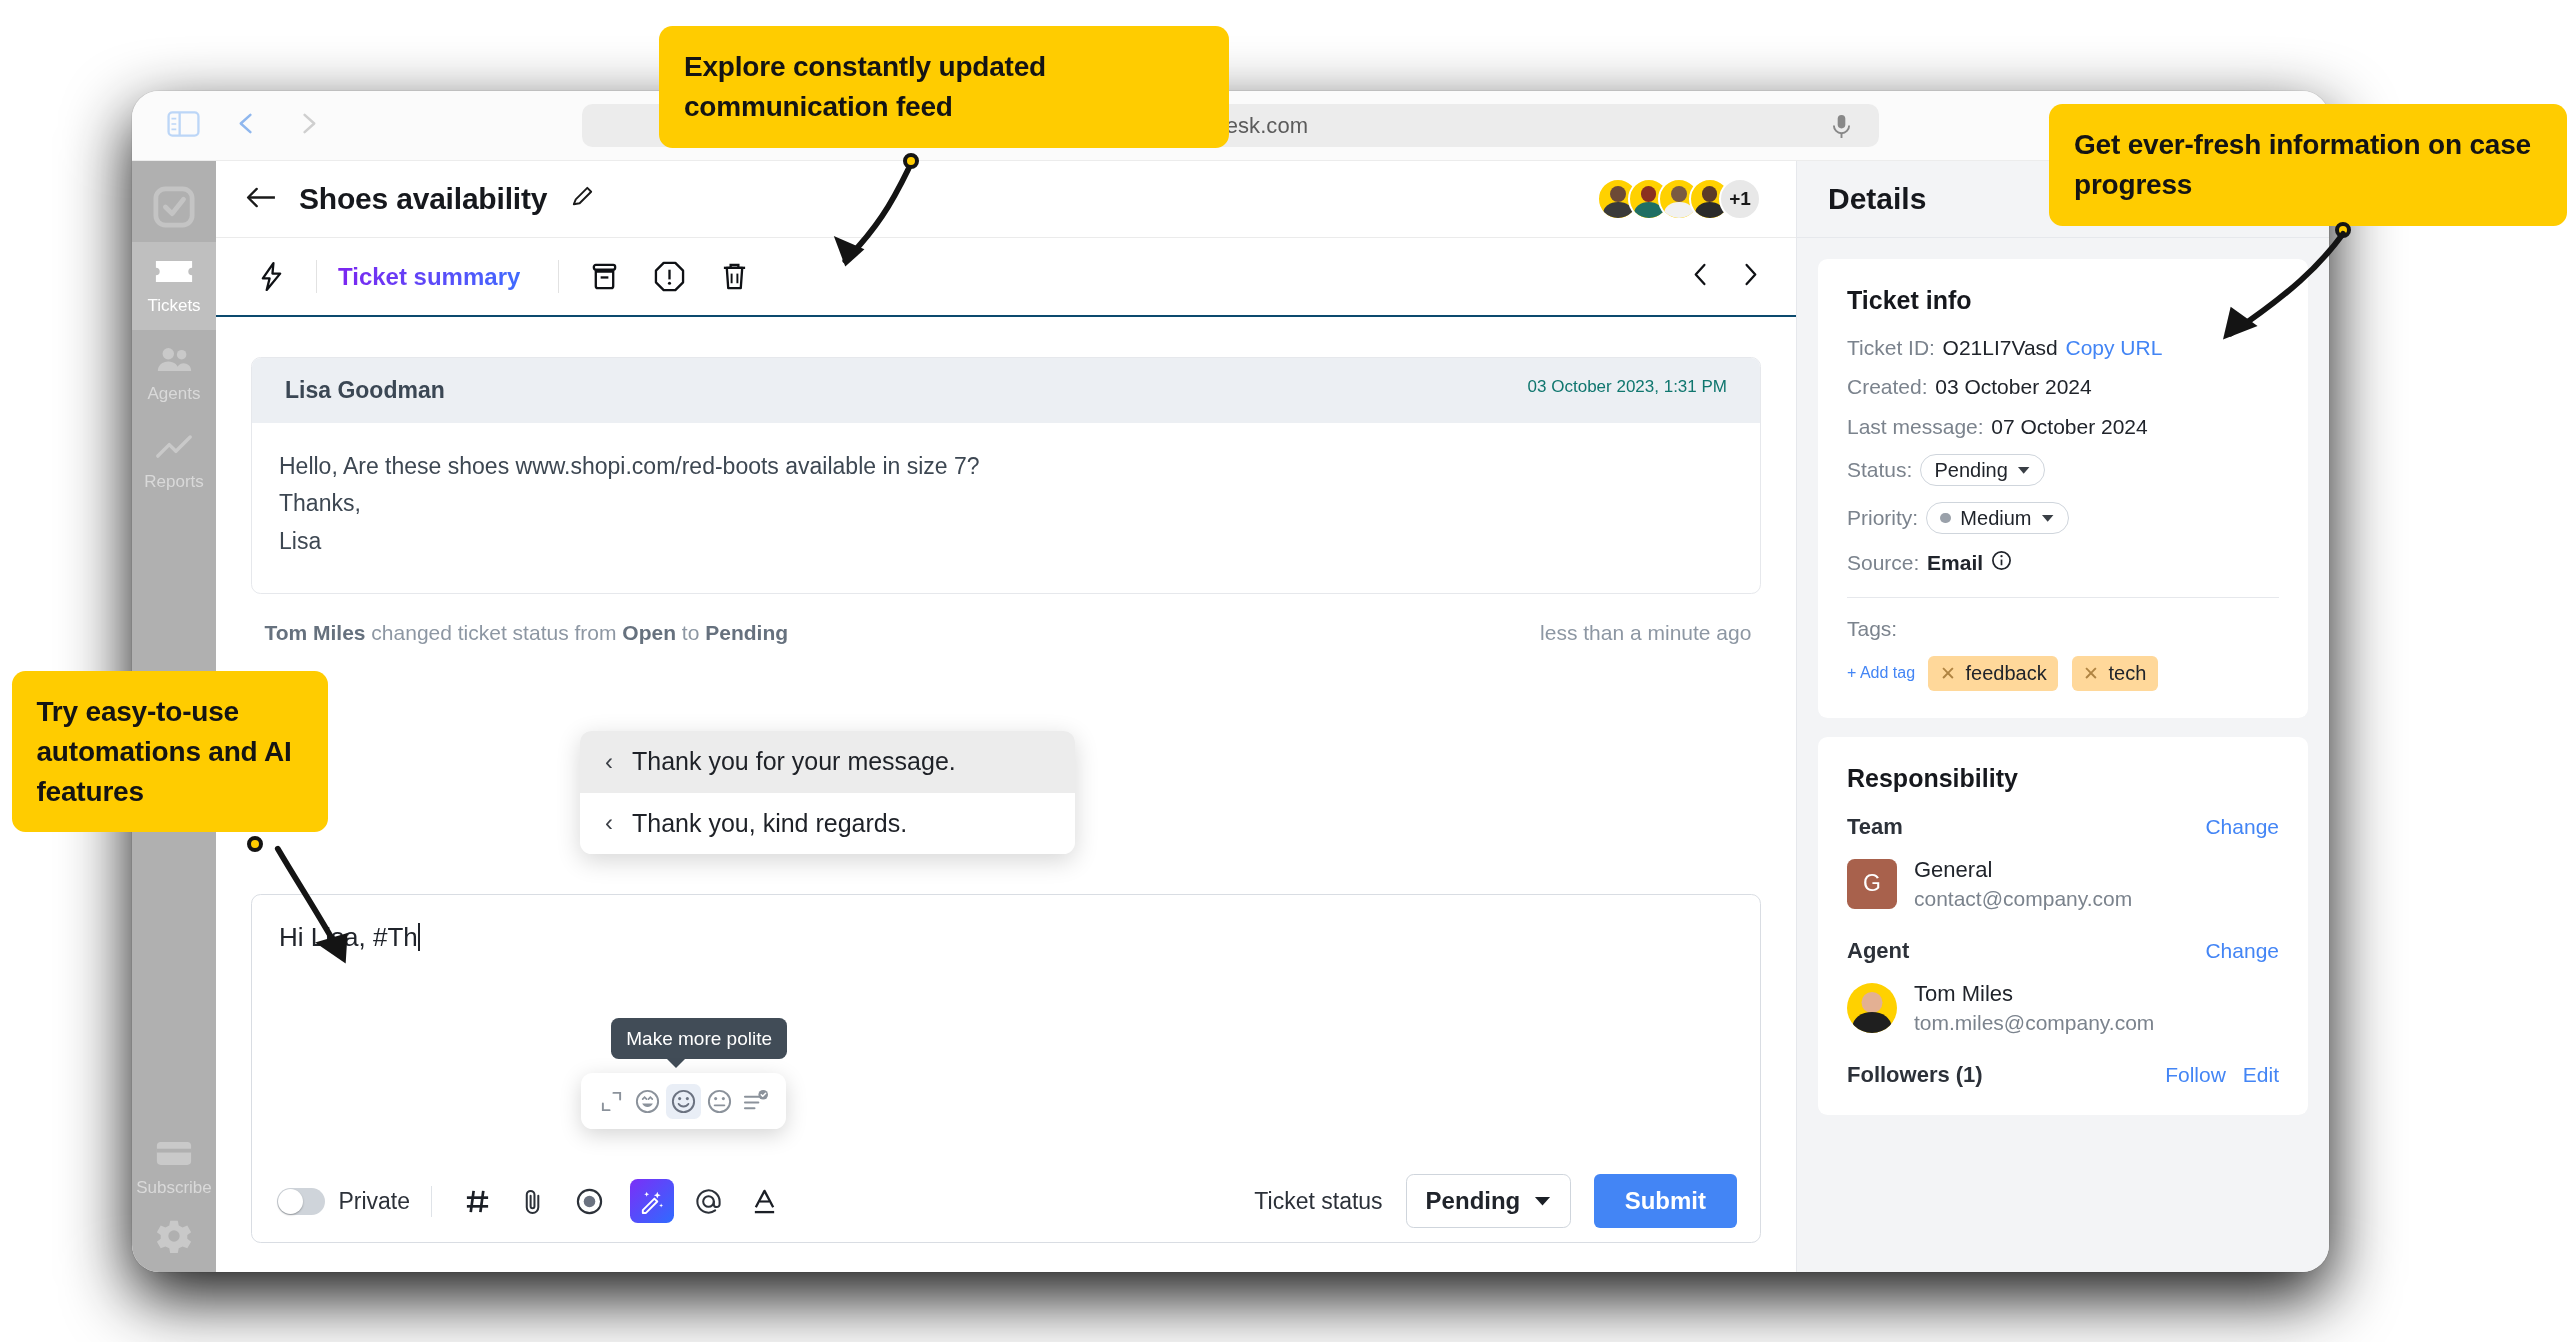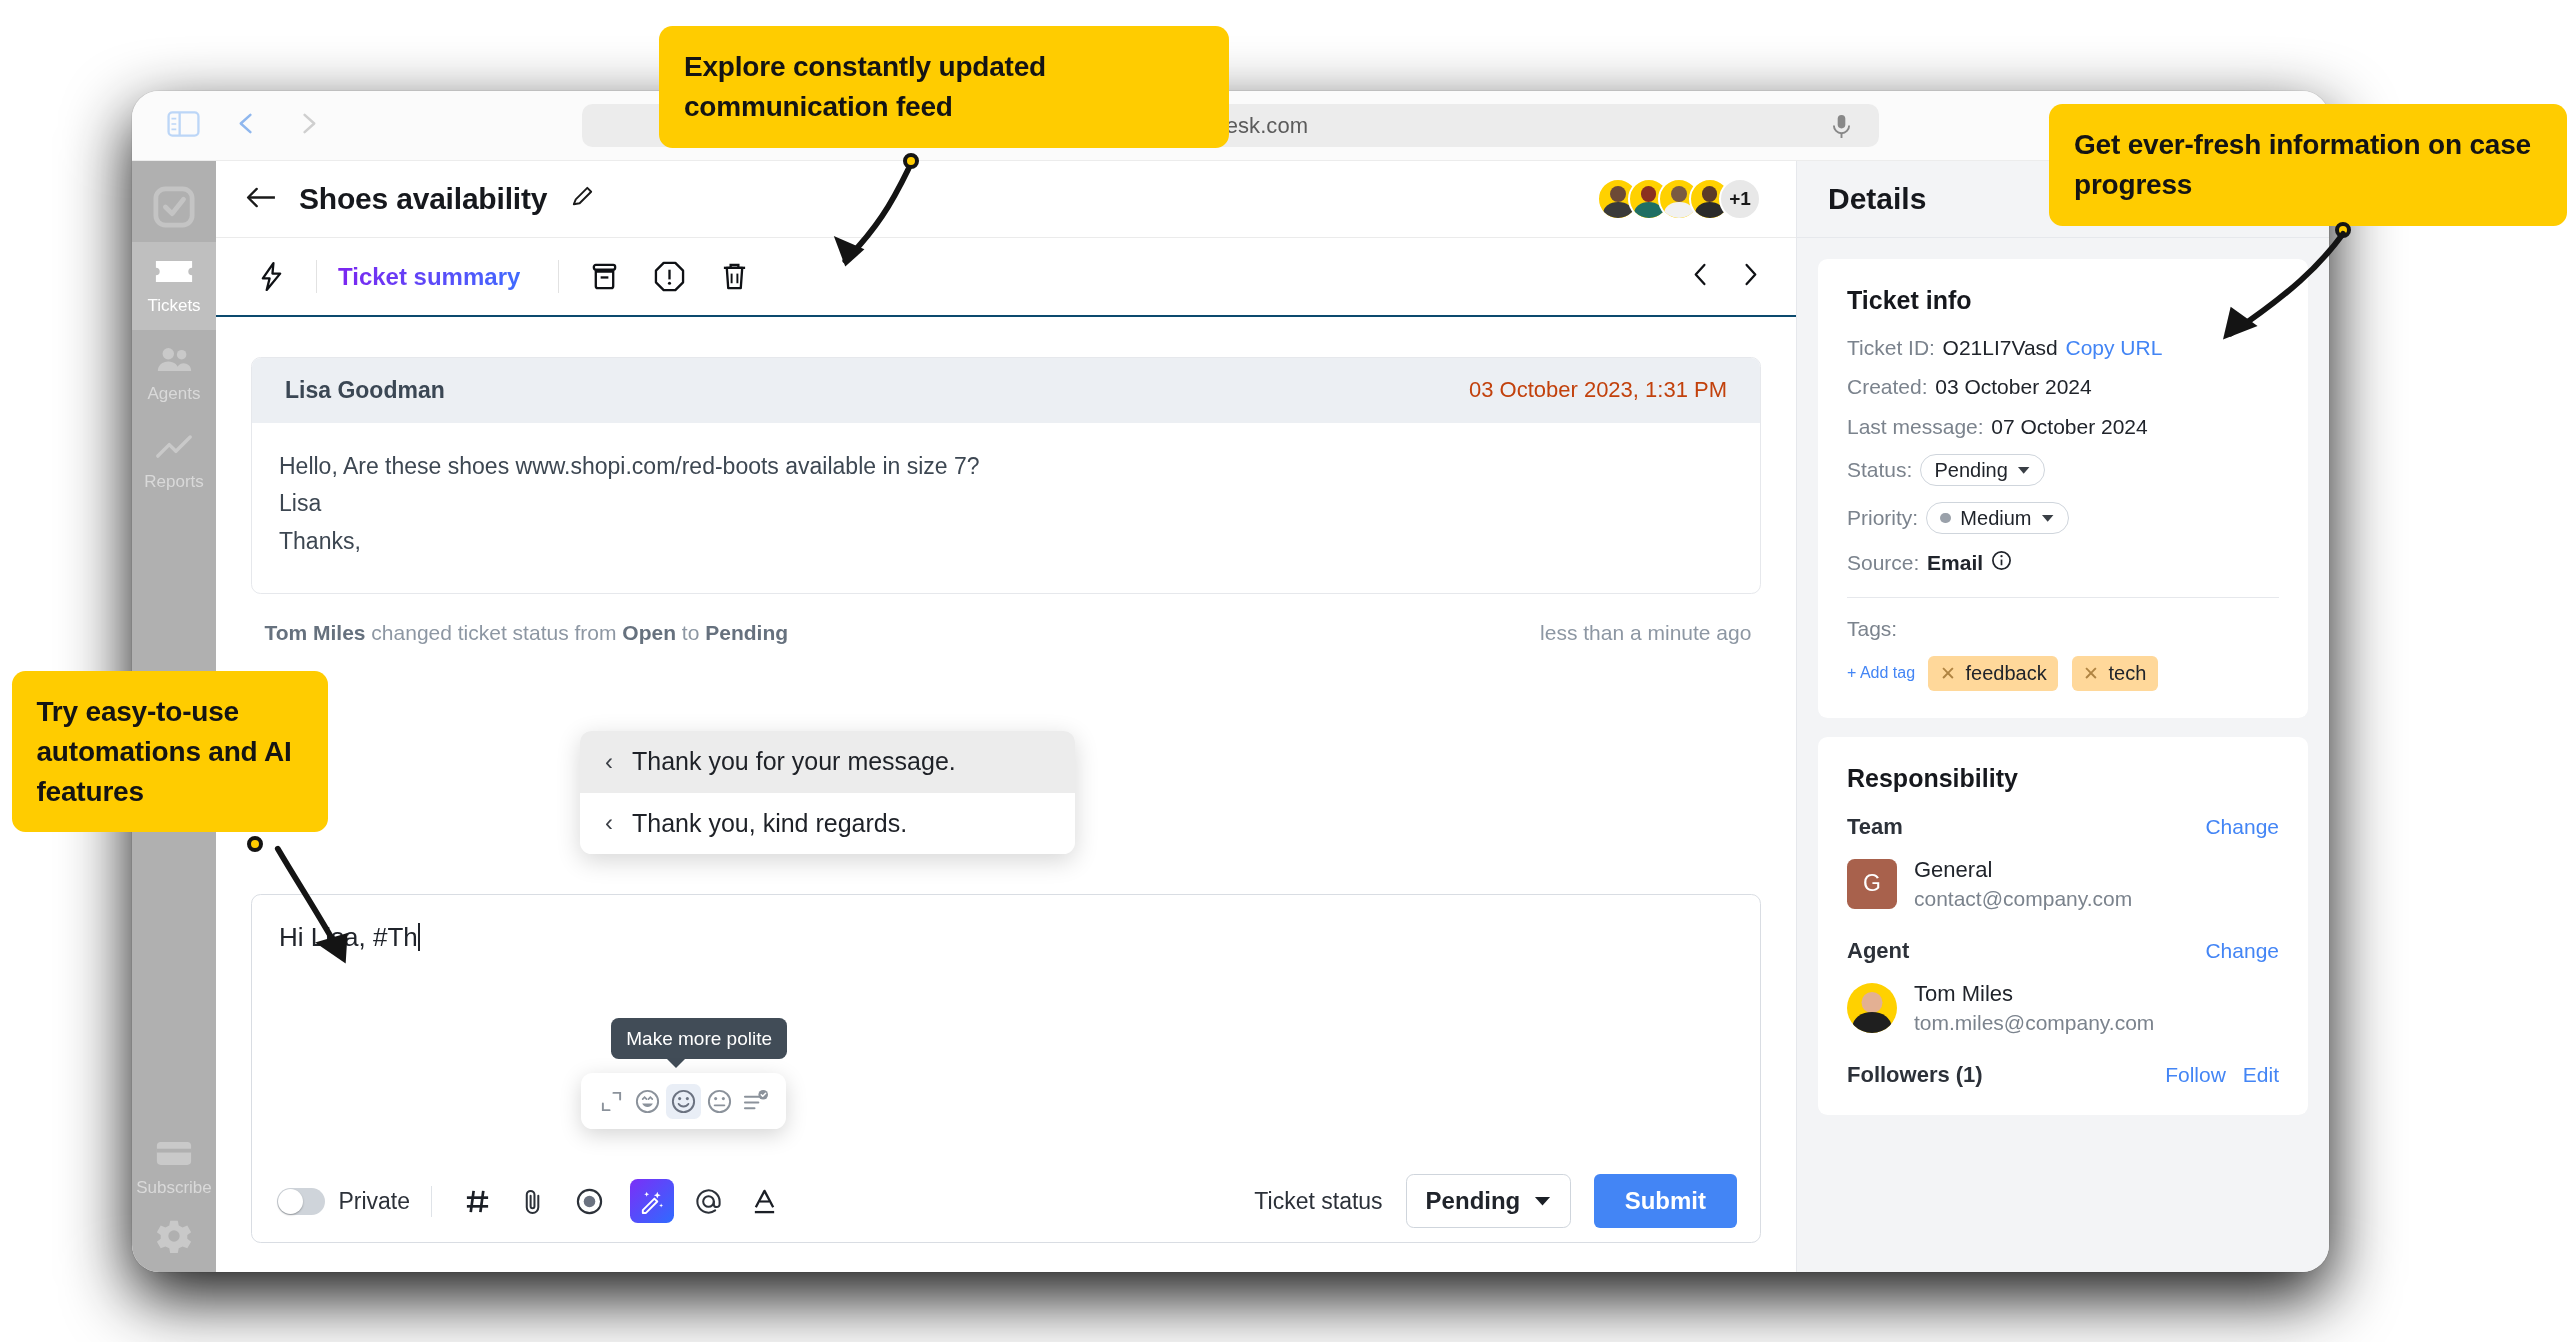--- a/index.html
+++ b/index.html
@@ -113,21 +113,21 @@
 
   
   .convo { flex: 1 1 auto; padding: 40px 35px 0 35px; position:relative; overflow:hidden; }
   .msg-card {
     border: 1px solid #e6e8ec; border-radius: 9.6px; overflow:hidden; background:#fff;
   }
   .msg-head {
     background: #eceff3; padding: 19px 33px; display:flex; 
   }
   .msg-author { font-size: 23px; font-weight:700; color:#3b4754; }
-  .msg-date { margin-left:auto; font-size:22px; color:#c2410c; }
+  .msg-date { margin-left:auto; font-size:17px; color:#0f766e; }
   .msg-body { padding: 25px 27px 33px 27px; font-size: 23px; line-height: 1.62; color:#3d4752; }
   .sysline { display:flex; align-items:center; padding: 27px 9.6px 0 13.4px; }
   .sysline .txt { font-size: 21px; color:#8d97a3; }
   .sysline .txt b { color:#66717e; font-weight:700; }
   .sysline .ago { margin-left:auto; font-size:21px; color:#8d97a3; }
 
   
   .suggest {
     position:absolute; left: 364px; top: 414px; width: 495px;
     background:#fff; border-radius: 11.5px;
@@ -439,22 +439,22 @@
         </div>
 
         <div class="convo">
           <div class="msg-card">
             <div class="msg-head">
               <span class="msg-author">Lisa Goodman</span>
               <span class="msg-date">03 October 2023, 1:31 PM</span>
             </div>
             <div class="msg-body">
               <div>Hello, Are these shoes www.shopi.com/red-boots  available in size 7?</div>
+              <div>Thanks,</div>
               <div>Lisa</div>
-              <div>Thanks,</div>
             </div>
           </div>
 
           <div class="sysline">
             <span class="txt"><b>Tom Miles</b> <span>changed ticket status from</span> <b>Open</b> <span>to</span> <b>Pending</b></span>
             <span class="ago">less than a minute ago</span>
           </div>
 
           <div class="suggest">
             <div class="sug-row hl">

